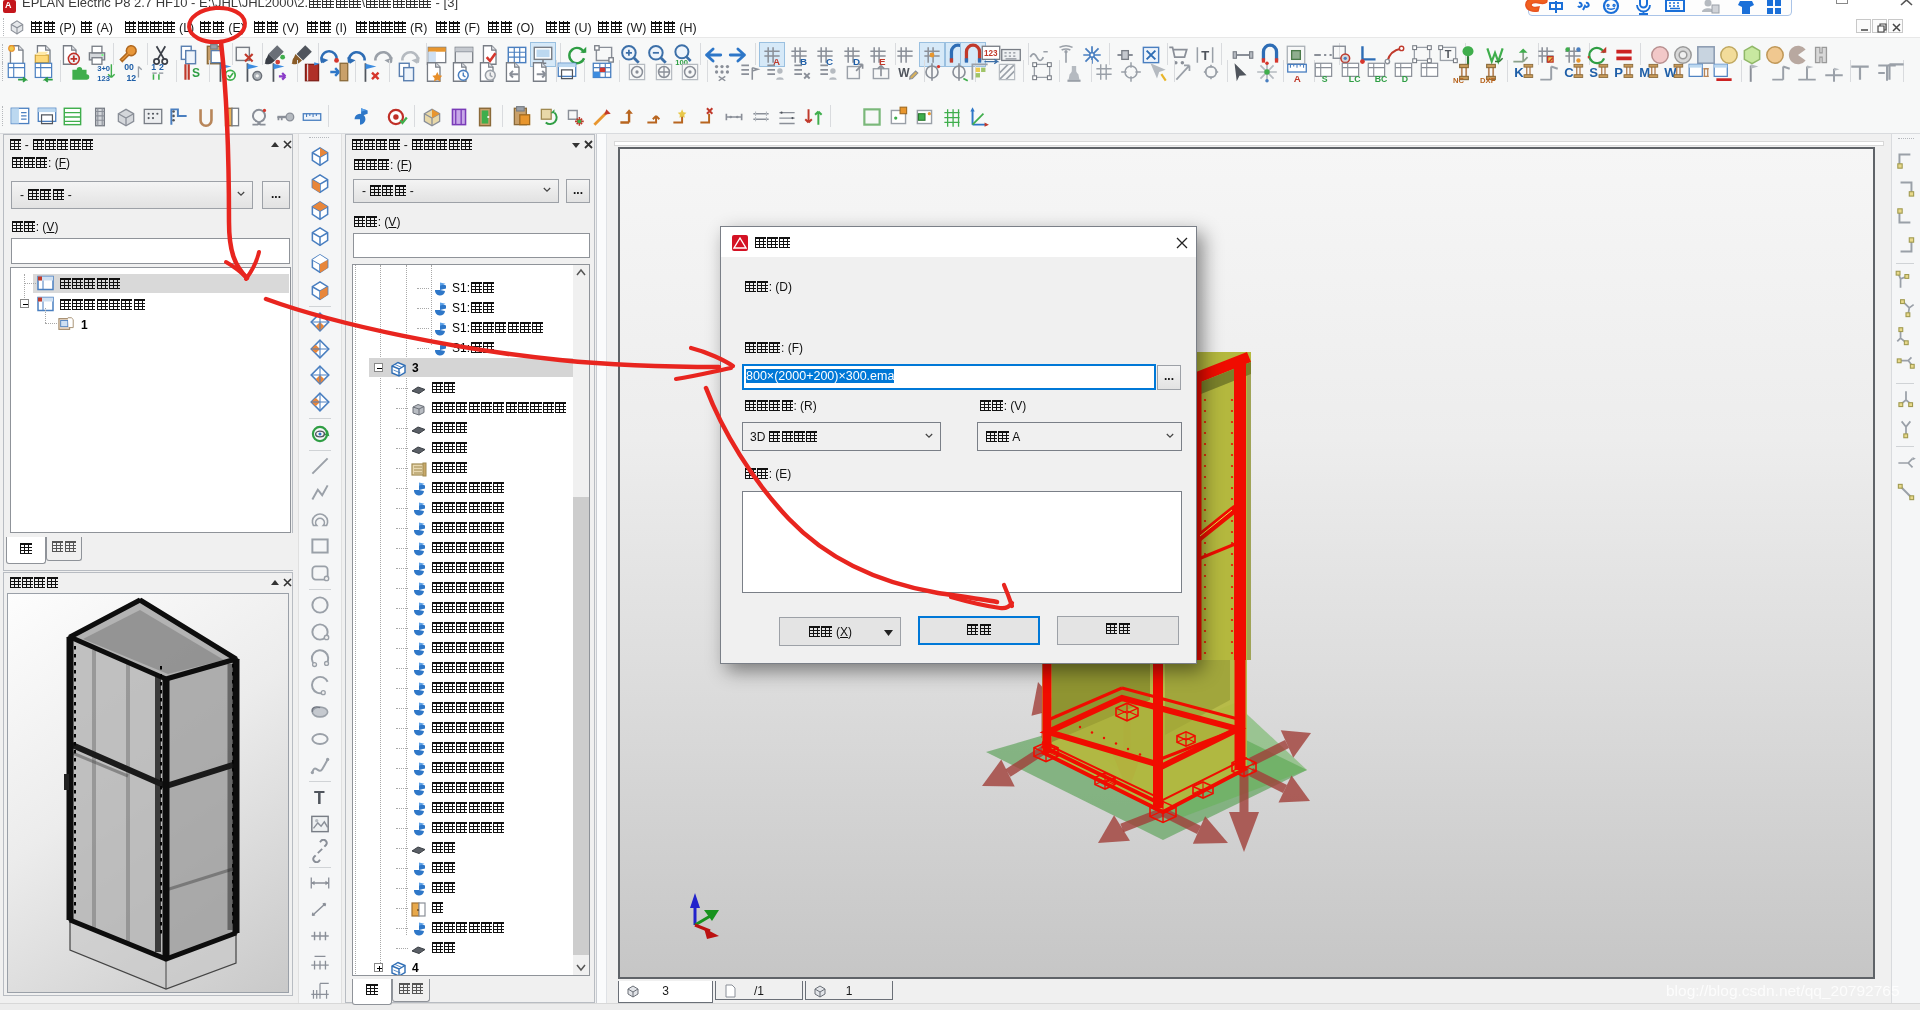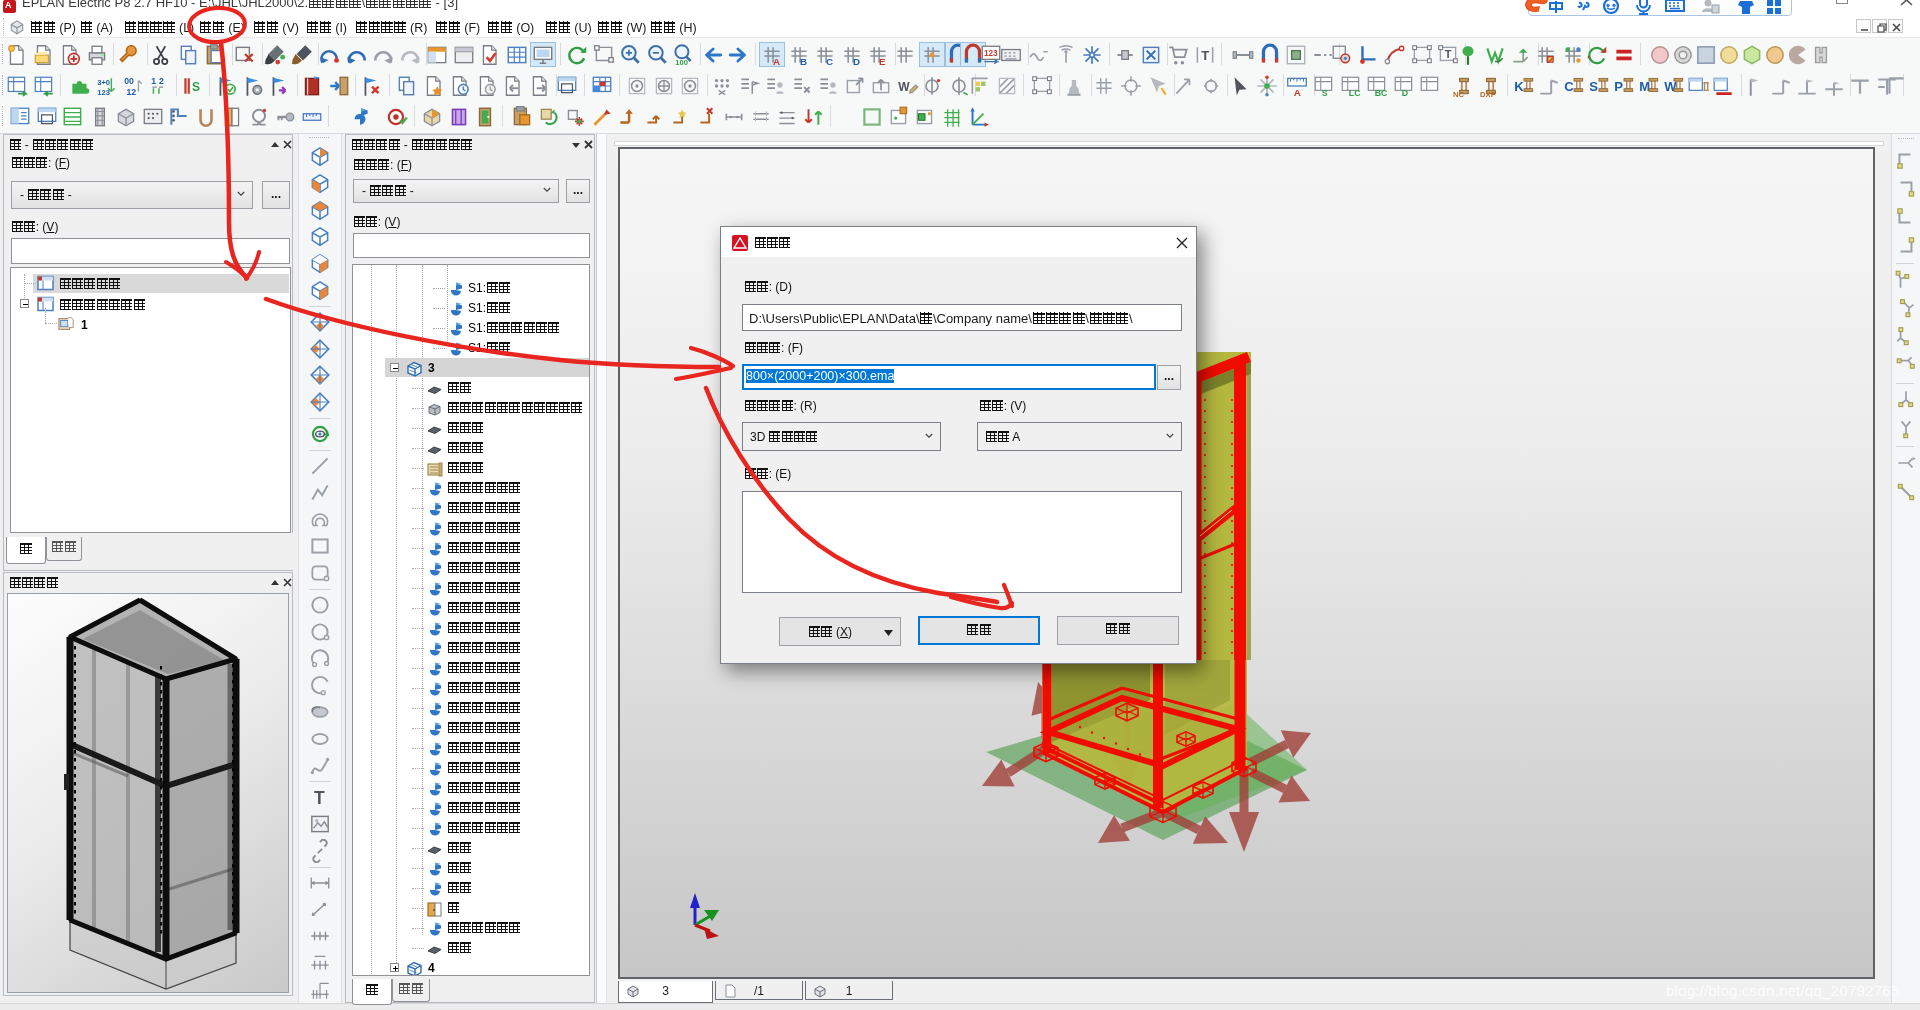--- a/index.html
+++ b/index.html
@@ -409,21 +409,21 @@
     <svg class="ab" style="left:1763px;top:3px" width="24" height="24" viewBox="0 0 22 22">
       <circle cx="11" cy="11" r="7.5" fill="#f0c890" stroke="#c09858" stroke-width="1.4"></circle>
     </svg>
     <svg class="ab" style="left:1786px;top:3px" width="24" height="24" viewBox="0 0 22 22">
       <path d="M11,11 L18,6 A8.5,8.5 0 1 0 18,16 Z" fill="#b8a8a0"></path>
     </svg>
     <svg class="ab" style="left:1809px;top:3px" width="24" height="24" viewBox="0 0 22 22">
       <path d="M6,4 h4 v5 h2 V4 h4 v14 h-4 v-5 h-2 v5 H6 Z" fill="#d8d8d8" stroke="#9a9a9a" stroke-width="1.2" stroke-linecap="butt"></path>
     </svg>
   </div>
-<div class="row" style="top:71px;height:30px">
+<div class="row" style="top:57px;height:30px">
     <div class="grip" style="left:2px"></div>
     <svg class="ab" style="left:5px;top:3px" width="24" height="24" viewBox="0 0 22 22">
       <rect x="3" y="3" width="15" height="13" fill="#fff" stroke="#4a7fc0" stroke-width="1.1"></rect>
       <path d="M3,7 h15 M8,3 v13" fill="none" stroke="#4a7fc0" stroke-width="1" stroke-linecap="butt"></path>
       <path d="M12,18 h7 l-2.5,-2 m2.5,2 l-2.5,2" fill="none" stroke="#2f9e44" stroke-width="1.6" stroke-linecap="butt"></path>
     </svg>
     <svg class="ab" style="left:31.5px;top:3px" width="24" height="24" viewBox="0 0 22 22">
       <rect x="3" y="3" width="15" height="13" fill="#fff" stroke="#4a7fc0" stroke-width="1.1"></rect>
       <path d="M3,7 h15 M8,3 v13" fill="none" stroke="#4a7fc0" stroke-width="1" stroke-linecap="butt"></path>
       <path d="M19,18 h-7 l2.5,-2 m-2.5,2 l2.5,2" fill="none" stroke="#2f9e44" stroke-width="1.6" stroke-linecap="butt"></path>
@@ -1282,21 +1282,21 @@
     <div class="combo" style="left:7px;top:44px;width:206px;height:24px">
       <span style="position:absolute;left:8px;top:4px">- <i class="k"></i><i class="k"></i><i class="k"></i> -</span>
       <svg class="chev" width="10" height="9" viewBox="0 0 10 9">
         <path d="M1,2 l4,4 4,-4" stroke="#444" fill="none" stroke-width="1.5"></path>
       </svg>
     </div>
     <div class="btn3" style="left:220px;top:44px;width:24px;height:24px;line-height:20px;font-weight:bold">...</div>
     <div class="lbl" style="left:7px;top:80px"><i class="k"></i><i class="k"></i>: (<u>V</u>)</div>
     <div class="tin" style="left:7px;top:98px;width:237px;height:25px"></div>
     <div class="treebox" style="left:6px;top:129px;width:238px;height:712px">
-      <div class="ab" style="left:16px;top:0;width:236px;height:710px;overflow:hidden">
+      <div class="ab" style="left:0;top:0;width:236px;height:710px;overflow:hidden">
         <div class="ab" style="left:2px;top:0px;width:1px;height:715px;border-left:1px dotted #a8a8a8"></div>
         <div class="ab" style="left:27px;top:0px;width:1px;height:700px;border-left:1px dotted #a8a8a8"></div>
         <div class="ab" style="left:53px;top:0px;width:1px;height:670px;border-left:1px dotted #a8a8a8"></div>
         <div class="ab" style="left:78px;top:0px;width:1px;height:80px;border-left:1px dotted #a8a8a8"></div>
         <div class="ab" style="left:64px;top:23px;width:12px;height:1px;border-top:1px dotted #a8a8a8"></div>
         <svg class="ab" style="left:78px;top:16px" width="17" height="17" viewBox="0 0 17 17">
           <path d="M4,9 a5,5 0 1 0 10,1 l-5,-1 Z" fill="#2e77c8"></path>
           <path d="M9,2 v7 l6,-1.5 0,-3 Z" fill="#2e77c8"></path>
           <path d="M9,1.5 l5.5,1.2 -5.5,2 Z" fill="#5aa0e8"></path>
         </svg>
@@ -1775,23 +1775,20 @@
     <div class="ab" style="left:11px;top:8px;width:16px;height:16px;background:#d41224;border-radius:2px">
       <svg width="16" height="16">
         <path d="M8,3 L14,13 H2 Z" fill="none" stroke="#fff" stroke-width="1.4"></path>
       </svg>
     </div>
     <div class="ab" style="left:33px;top:9px;font-size:12px"><i class="k"></i><i class="k"></i><i class="k"></i></div>
     <svg class="ab" style="left:455px;top:10px" width="12" height="12">
       <path d="M1,1 L11,11 M11,1 L1,11" stroke="#222" stroke-width="1.3"></path>
     </svg>
     <div class="dlg-lbl" style="left:23px;top:53px"><i class="k"></i><i class="k"></i>: (D)</div>
-    <div class="ab" style="left:21px;top:77px;width:440px;height:27px;background:#fff;border:1px solid #7a7f87">
-      <span style="position:absolute;left:6px;top:6px;font-size:13px;white-space:nowrap">D:\Users\Public\EPLAN\Data\<i class="k"></i>\Company name\<i class="k"></i><i class="k"></i><i class="k"></i><i class="k"></i>\<i class="k"></i><i class="k"></i><i class="k"></i>\</span>
-    </div>
     <div class="dlg-lbl" style="left:23px;top:114px"><i class="k"></i><i class="k"></i><i class="k"></i>: (F)</div>
     <div class="ab" style="left:21px;top:137px;width:414px;height:26px;background:#fff;border:2px solid #0078d7">
       <span style="position:absolute;left:2px;top:3px;font-size:12.5px;background:#0078d7;color:#fff;white-space:nowrap">800×(2000+200)×300.ema</span>
     </div>
     <div class="btn3" style="left:436px;top:138px;width:24px;height:25px;line-height:20px;font-weight:bold">...</div>
     <div class="dlg-lbl" style="left:23px;top:172px"><i class="k"></i><i class="k"></i><i class="k"></i><i class="k"></i>: (R)</div>
     <div class="dlg-lbl" style="left:258px;top:172px"><i class="k"></i><i class="k"></i>: (V)</div>
     <div class="combo" style="left:21px;top:195px;width:199px;height:29px;background:#f0f0f0;border-color:#7a7f87">
       <span style="position:absolute;left:7px;top:7px">3D <i class="k"></i><i class="k"></i><i class="k"></i><i class="k"></i></span>
       <svg class="chev" width="10" height="9" viewBox="0 0 10 9">

